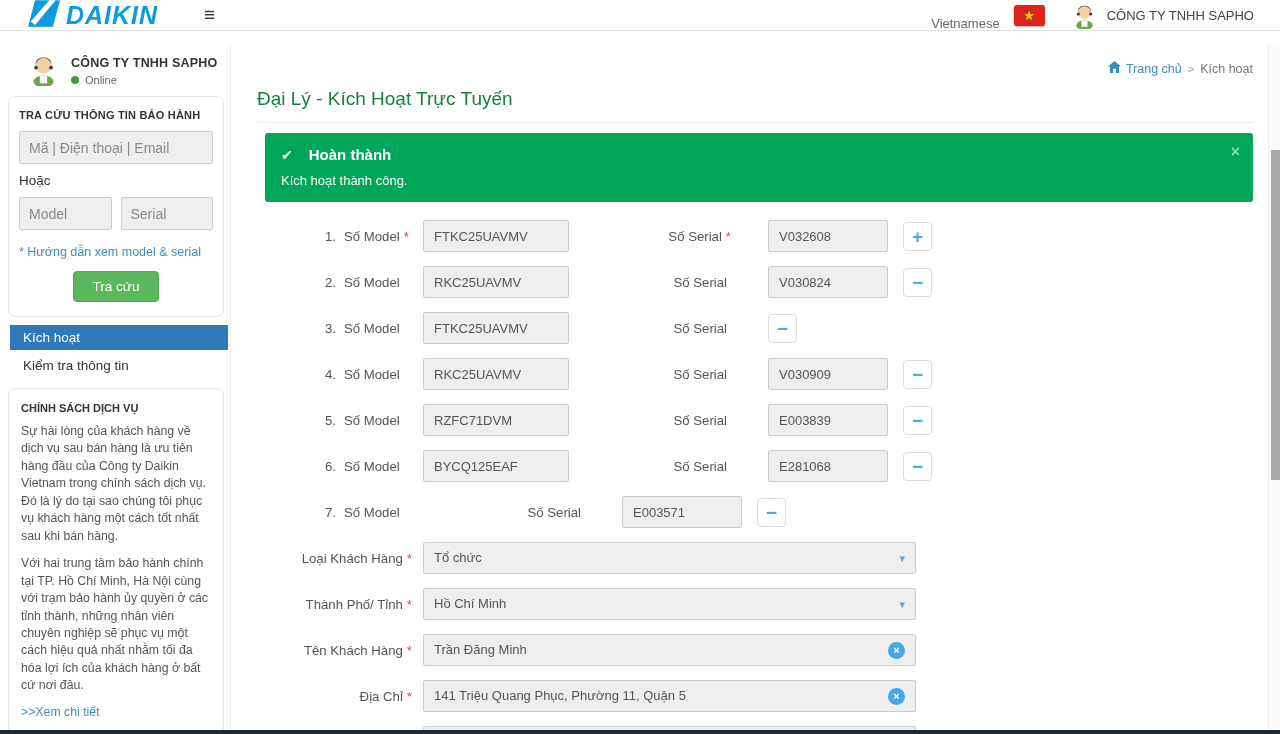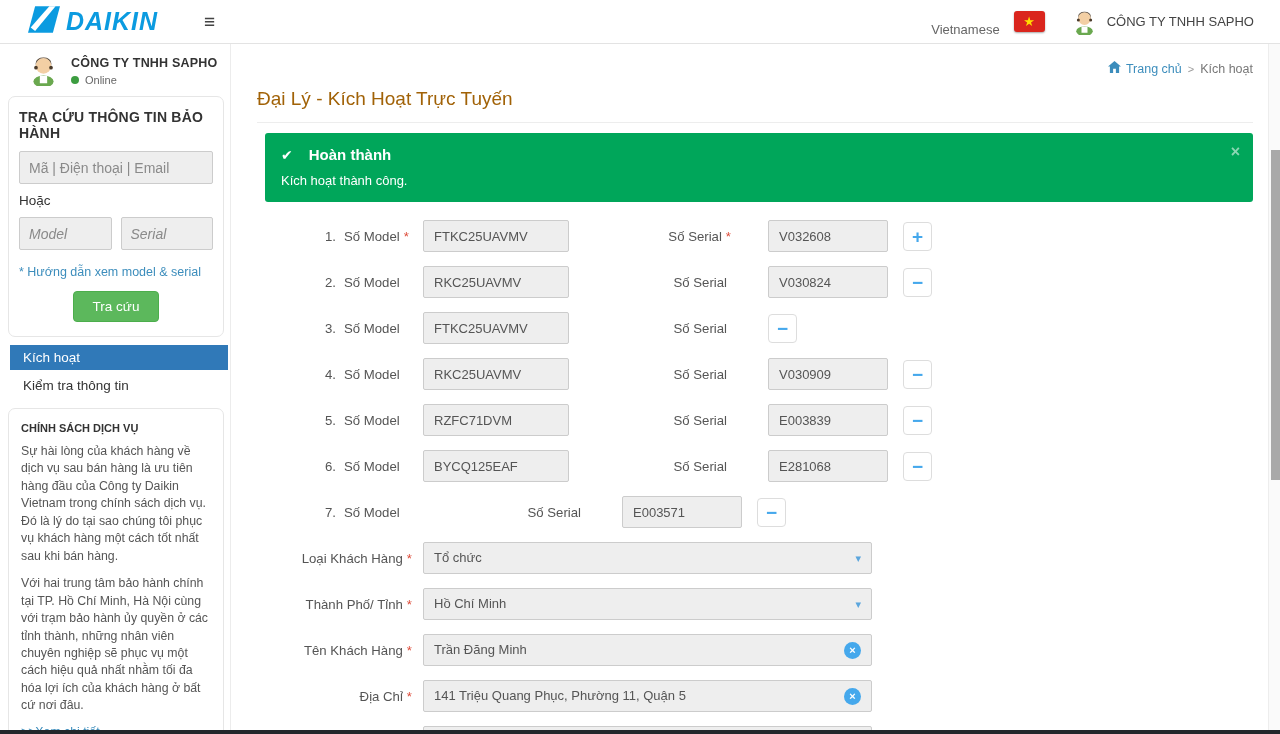--- a/index.html
+++ b/index.html
@@ -1,20 +1,20 @@
 <!DOCTYPE html>
 <html><head>
 <meta charset="utf-8">
 <style>
   * { box-sizing: border-box; margin: 0; padding: 0; }
   html,body { width:1280px; height:734px; overflow:hidden; }
   body { font-family:"Liberation Sans","DejaVu Sans",sans-serif; background:#fff; position:relative; color:#555; }
 
   
-  .header { position:absolute; top:0; left:0; width:1280px; height:44px; background:#fff;
+  .header { position:absolute; top:0; left:0; width:1280px; height:31px; background:#fff;
             border-bottom:1px solid #e3e3e3; display:flex; align-items:center; z-index:10; }
   .logo { display:flex; align-items:center; margin-left:28px; gap:6px; }
   .logo-text { color:#0b9be0; font-size:25px; font-weight:bold; font-style:italic; letter-spacing:1px; }
   .hamburger { margin-left:46px; font-size:19px; color:#444; cursor:pointer; background:none; border:none; }
   .header-spacer { flex:1; }
   .lang-label { font-size:13px; color:#666; margin-right:14px;margin-top:16px; }
   .flag { width:31px; height:21px; background:#da251d; border-radius:3px; display:flex; align-items:center;
           justify-content:center; color:#ffde00; font-size:13px; margin-right:26px; box-shadow:0 1px 2px rgba(0,0,0,.35); }
   .hdr-avatar { width:27px; height:27px; margin-right:9px; }
   .hdr-user { font-size:13px; color:#444; margin-right:26px; }
@@ -22,48 +22,48 @@
   
   .sidebar { position:absolute; top:44px; left:0; width:231px; bottom:0; background:#fff;
              border-right:1px solid #ececec; z-index:5; }
   .user-panel { display:flex; align-items:flex-start; padding:9px 8px 8px 27px; gap:11px; }
   .up-avatar { width:33px; height:33px; }
   .up-name { font-size:12.5px; font-weight:bold; color:#333; letter-spacing:.2px; padding-top:3px; }
   .up-status { display:flex; align-items:center; gap:6px; font-size:11px; color:#666; margin-top:4px; }
   .dot { width:8px; height:8px; border-radius:50%; background:#3c9d40; display:inline-block; }
 
   .side-card { margin:2px 6px 8px 8px; border:1px solid #e6e6e6; border-radius:7px; background:#fff; padding:12px 10px; }
-  .side-card-title { font-size:14px; font-weight:bold; color:#333; letter-spacing:.2px; margin-bottom:10px; }
+  .side-card-title { font-size:11px; font-weight:bold; color:#333; letter-spacing:.2px; margin-bottom:10px; }
   .s-input { width:100%; height:33px; background:#eee; border:1px solid #ccc; border-radius:2px;
              font-size:14px; color:#555; padding:0 9px; font-family:inherit; }
   .s-input::placeholder { color:#8a8a8a; opacity:1; }
   .or-label { font-size:13.5px; color:#333; margin:9px 0; }
   .ms-row { display:flex; gap:9px; }
-  .ms-row .s-input { width:50%;font-style:italic; }
+  .ms-row .s-input { width:50%; }
   .guide-link { display:block; text-align:left; color:#3c8dbc; font-size:12.5px; text-decoration:none; margin:15px 0 12px; }
   .search-btn { display:block; margin:0 auto 2px; background:#5cb85c; border:1px solid #4cae4c; color:#fff;
                 font-size:13.5px; padding:7px 19px; border-radius:4px; cursor:pointer; font-family:inherit; }
 
   .side-nav { margin:6px 0 10px 0; }
   .side-nav-item { padding:5px 12px 5px 13px; margin:0 2px 3px 10px; font-size:13.5px; color:#333; cursor:pointer; }
   .side-nav-item.active { background:#3079b8; color:#fff; margin-right:2px; }
 
   .policy-card { padding:13px 12px; }
   .policy-title { font-size:11px; font-weight:bold; color:#333; margin-bottom:9px; }
   .policy-p { font-size:12.3px; color:#555; line-height:1.42; margin-bottom:10px; }
   .policy-link { display:block; color:#3c8dbc; font-size:12.3px; text-decoration:none; margin-bottom:13px; }
 
   
   .main { position:absolute; top:44px; left:231px; right:0; bottom:0; background:#fff; padding:0 27px 0 26px; }
   .breadcrumb { position:absolute; top:17px; right:27px; display:flex; align-items:center; gap:6px; font-size:12.5px; }
   .breadcrumb a { color:#3c8dbc; text-decoration:none; display:flex; align-items:center; gap:5px; }
   .bc-sep { color:#9a9a9a; font-size:11px; }
   .bc-current { color:#777; }
 
-  .page-title { margin-top:44px; font-size:19px; font-weight:normal; color:#a16207;
+  .page-title { margin-top:44px; font-size:19px; font-weight:normal; color:#15803d;
                 padding-bottom:12px; border-bottom:1px solid #ededed; }
 
   .alert { margin:10px 0 0 8px; background:#00a65a; border-radius:3px; color:#fff; padding:13px 16px 14px; position:relative; }
   .alert-title { font-size:15px; font-weight:bold; display:flex; align-items:center; gap:16px; }
   .alert-check { font-size:14px; }
   .alert-msg { font-size:13px; margin-top:10px; }
   .alert-close { position:absolute; top:11px; right:13px; background:none; border:none; color:rgba(255,255,255,.55);
                  font-size:16px; font-weight:bold; cursor:pointer; line-height:1; }
 
   .form-area { margin-top:18px; }
@@ -74,21 +74,21 @@
   .ctl { background:#eee; border:1px solid #ccc; border-radius:2px; height:32px; font-size:13px; color:#555;
          padding:0 10px; font-family:inherit; }
   .model-input { width:146px; }
   .pr-label2 { width:199px; padding-right:37px; text-align:right; font-size:13.2px; color:#555; }
   .serial-input { width:120px; margin-right:15px; }
   .row-btn { width:29px; height:29px; background:#fff; border:1px solid #ddd; border-radius:4px; color:#45a8ec;
              font-size:19px; font-weight:bold; line-height:1; cursor:pointer; padding:0; font-family:inherit; }
 
   .field-row { display:flex; align-items:center; margin-bottom:14px; height:32px; }
   .f-label { width:166px; padding-right:11px; text-align:right; font-size:13.2px; color:#555; }
-  .wide-ctl { width:449px; display:flex; align-items:center; line-height:30px; position:relative; }
+  .wide-ctl { width:493px; display:flex; align-items:center; line-height:30px; position:relative; }
   .wide-ctl .val { flex:1; overflow:hidden; white-space:nowrap; }
   .caret-icon { color:#5ba6dd; font-size:11px; margin-left:8px; }
   .clear-icon { width:17px; height:17px; border-radius:50%; background:#45a8ec; color:#fff; font-size:11px;
                 font-weight:bold; display:flex; align-items:center; justify-content:center; margin-left:8px; cursor:pointer; }
   .partial-row { display:flex; height:11px; overflow:hidden; }
   .partial-row .wide-ctl { height:32px; }
 
   
   .scrollbar { position:absolute; top:44px; right:0; width:12px; bottom:0; background:#fafafa; border-left:1px solid #ededed; z-index:8; }
   .scroll-thumb { position:absolute; top:106px; left:2px; width:9px; height:330px; background:#a9a9a9; }

